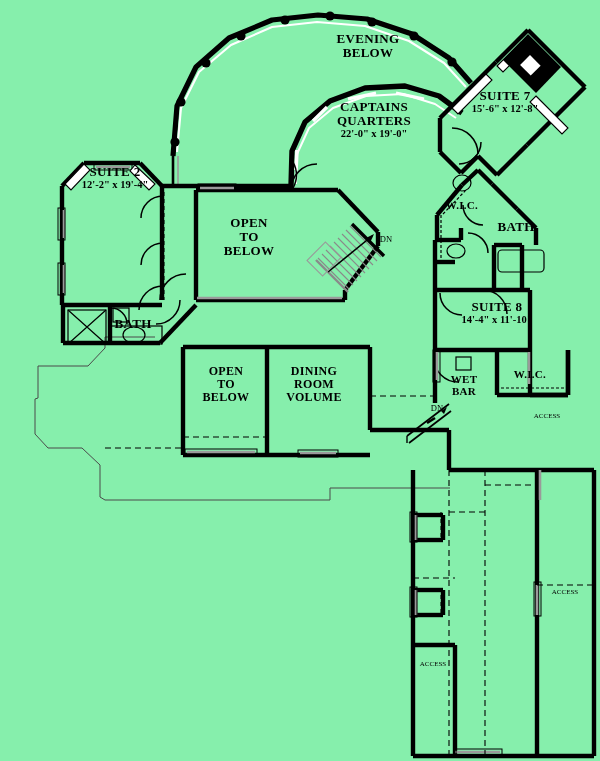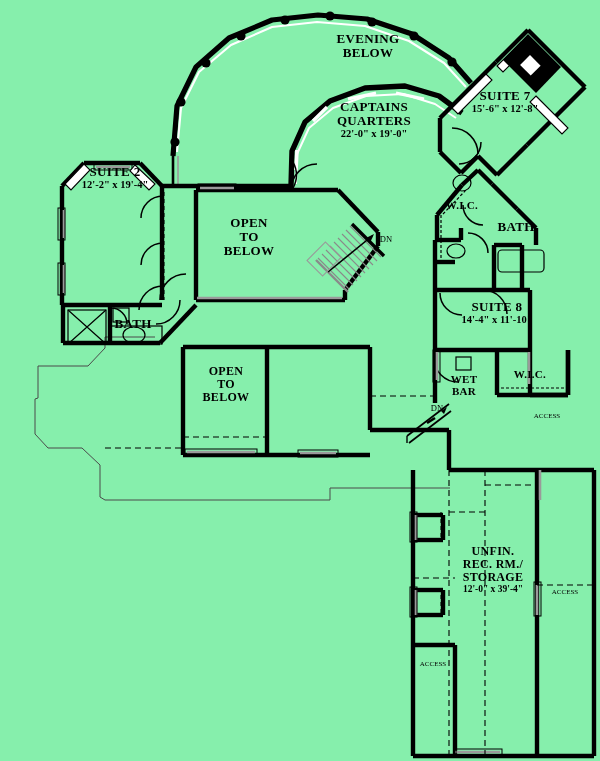--- a/index.html
+++ b/index.html
@@ -384,27 +384,26 @@
   <div class="rm-label" style="left:530px; top:369px; transform:translateX(-50%);">
     <span class="rm-name sm">W.I.C.</span>
   </div>
 
   <div class="rm-label" style="left:226px; top:365px; transform:translateX(-50%);">
     <span class="rm-name mid">OPEN</span>
     <span class="rm-name mid">TO</span>
     <span class="rm-name mid">BELOW</span>
   </div>
 
-
-  <div class="rm-label" style="left:493px; top:545px; transform:translateX(-50%);">
-    <span class="rm-name mid">UNFIN.</span>
-    <span class="rm-name mid">REC. RM./</span>
-    <span class="rm-name mid">STORAGE</span>
-    <span class="rm-dim sm">12'-0" x 39'-4"</span>
-  </div>
+  <div class="rm-label" style="left:314px; top:365px; transform:translateX(-50%);">
+    <span class="rm-name mid">DINING</span>
+    <span class="rm-name mid">ROOM</span>
+    <span class="rm-name mid">VOLUME</span>
+  </div>
+
 
   <div class="rm-label" style="left:386px; top:235px; transform:translateX(-50%);">
     <span class="rm-name xs">DN</span>
   </div>
 
   <div class="rm-label" style="left:437px; top:404px; transform:translateX(-50%);">
     <span class="rm-name xs">DN</span>
   </div>
 
   <div class="rm-label" style="left:565px; top:589px; transform:translateX(-50%);">

